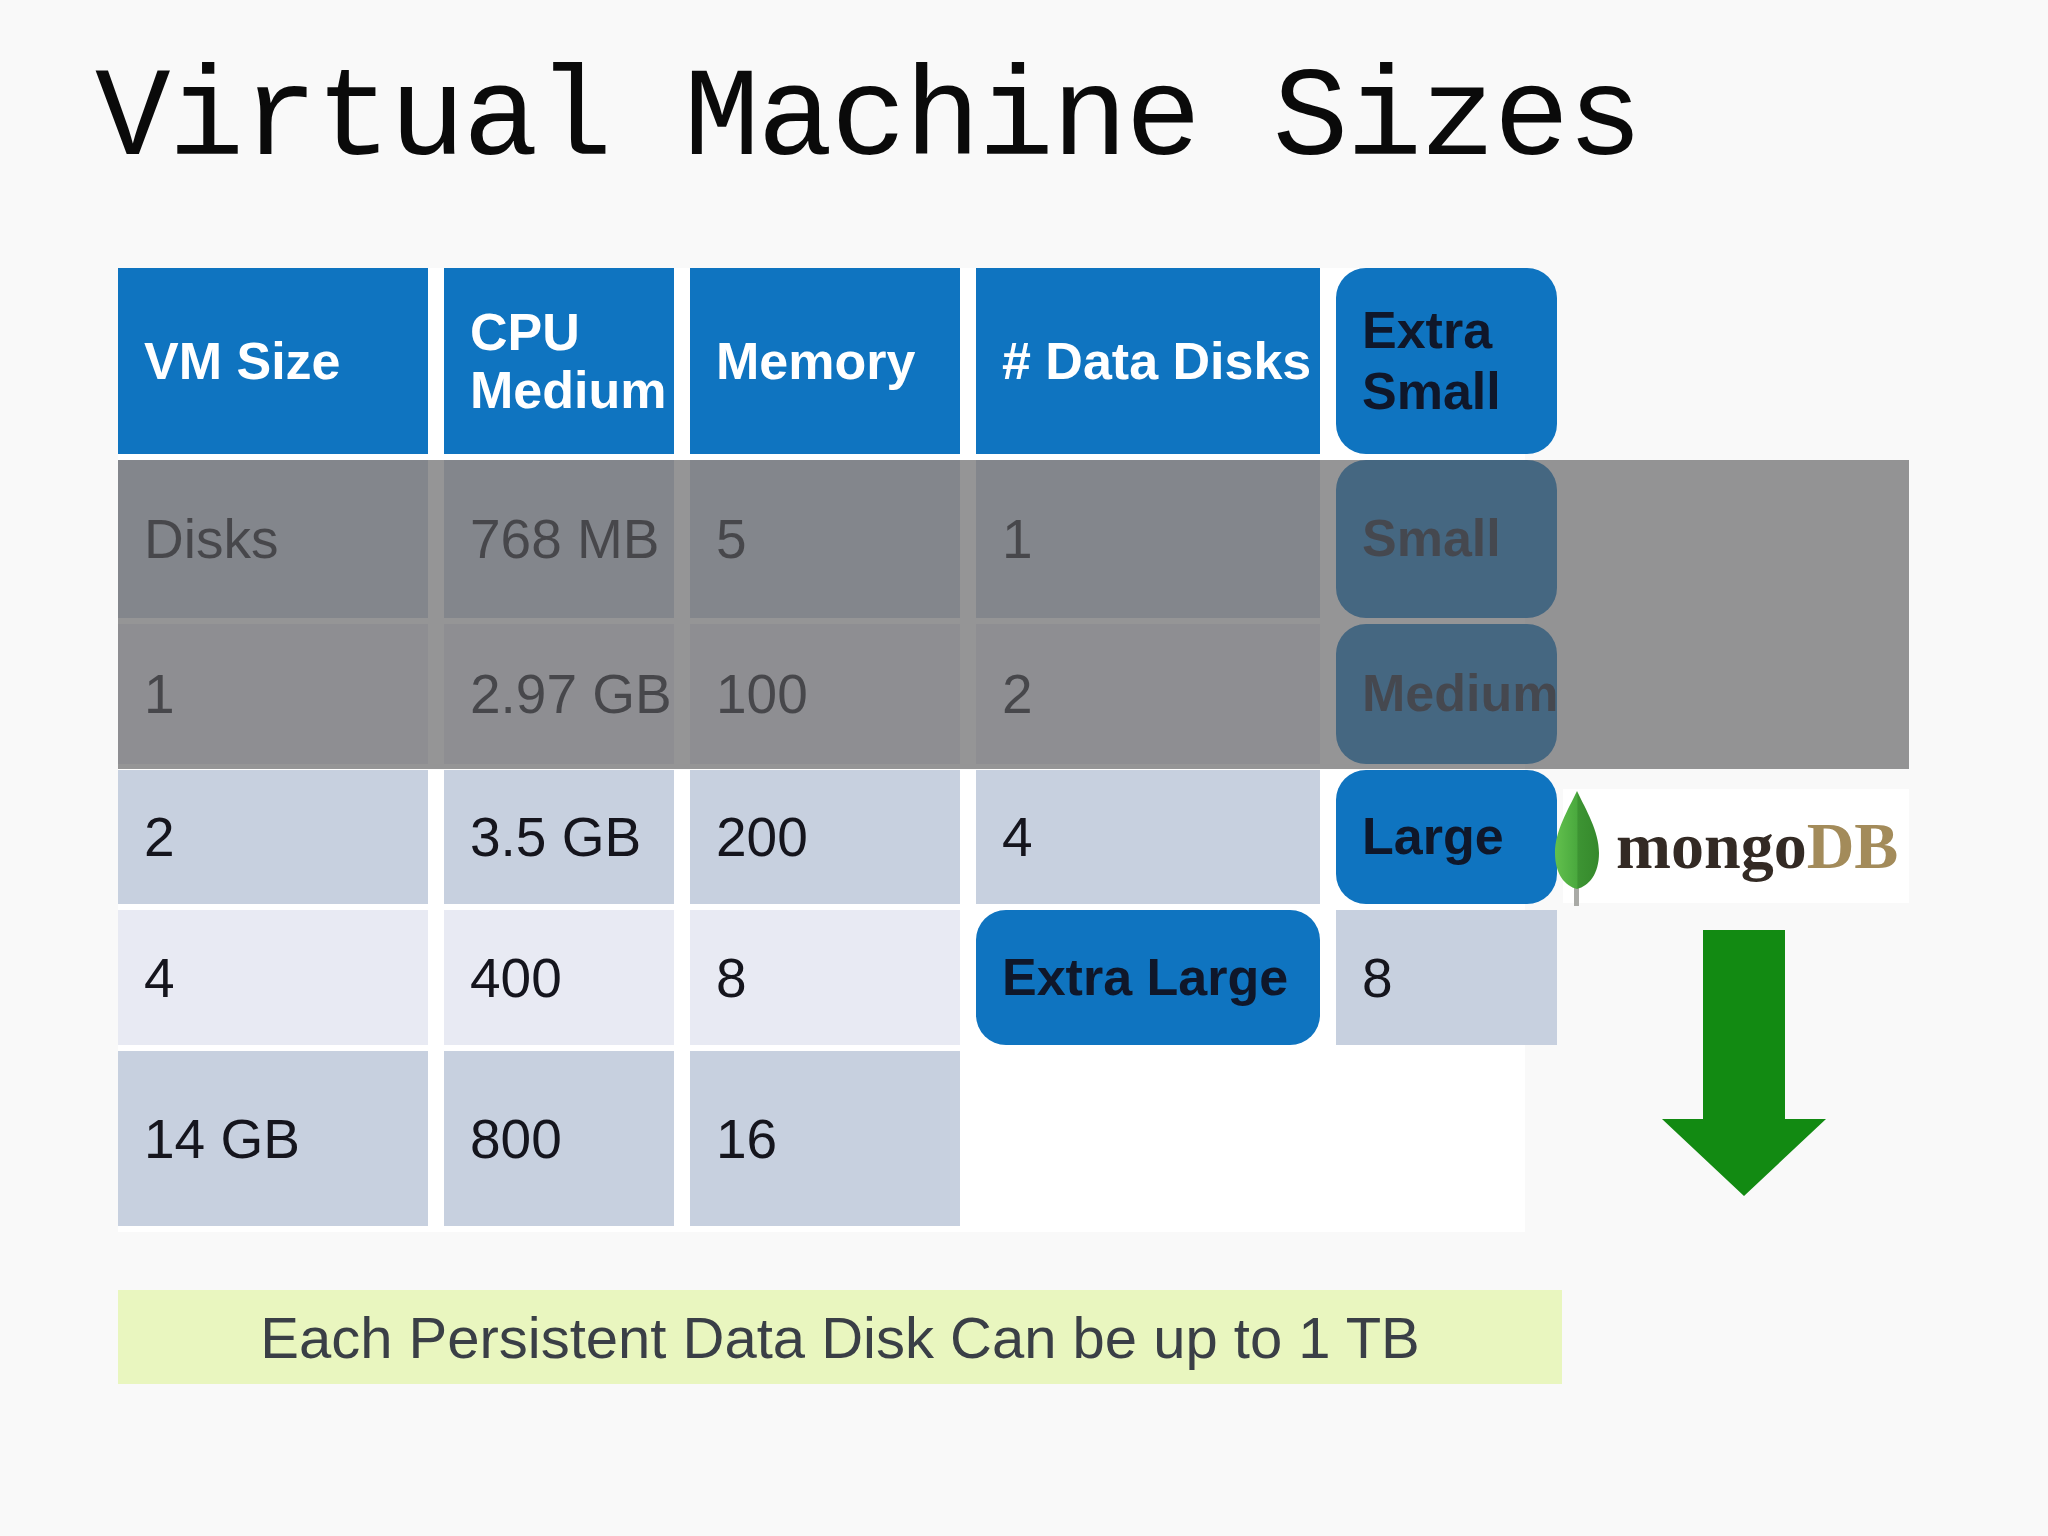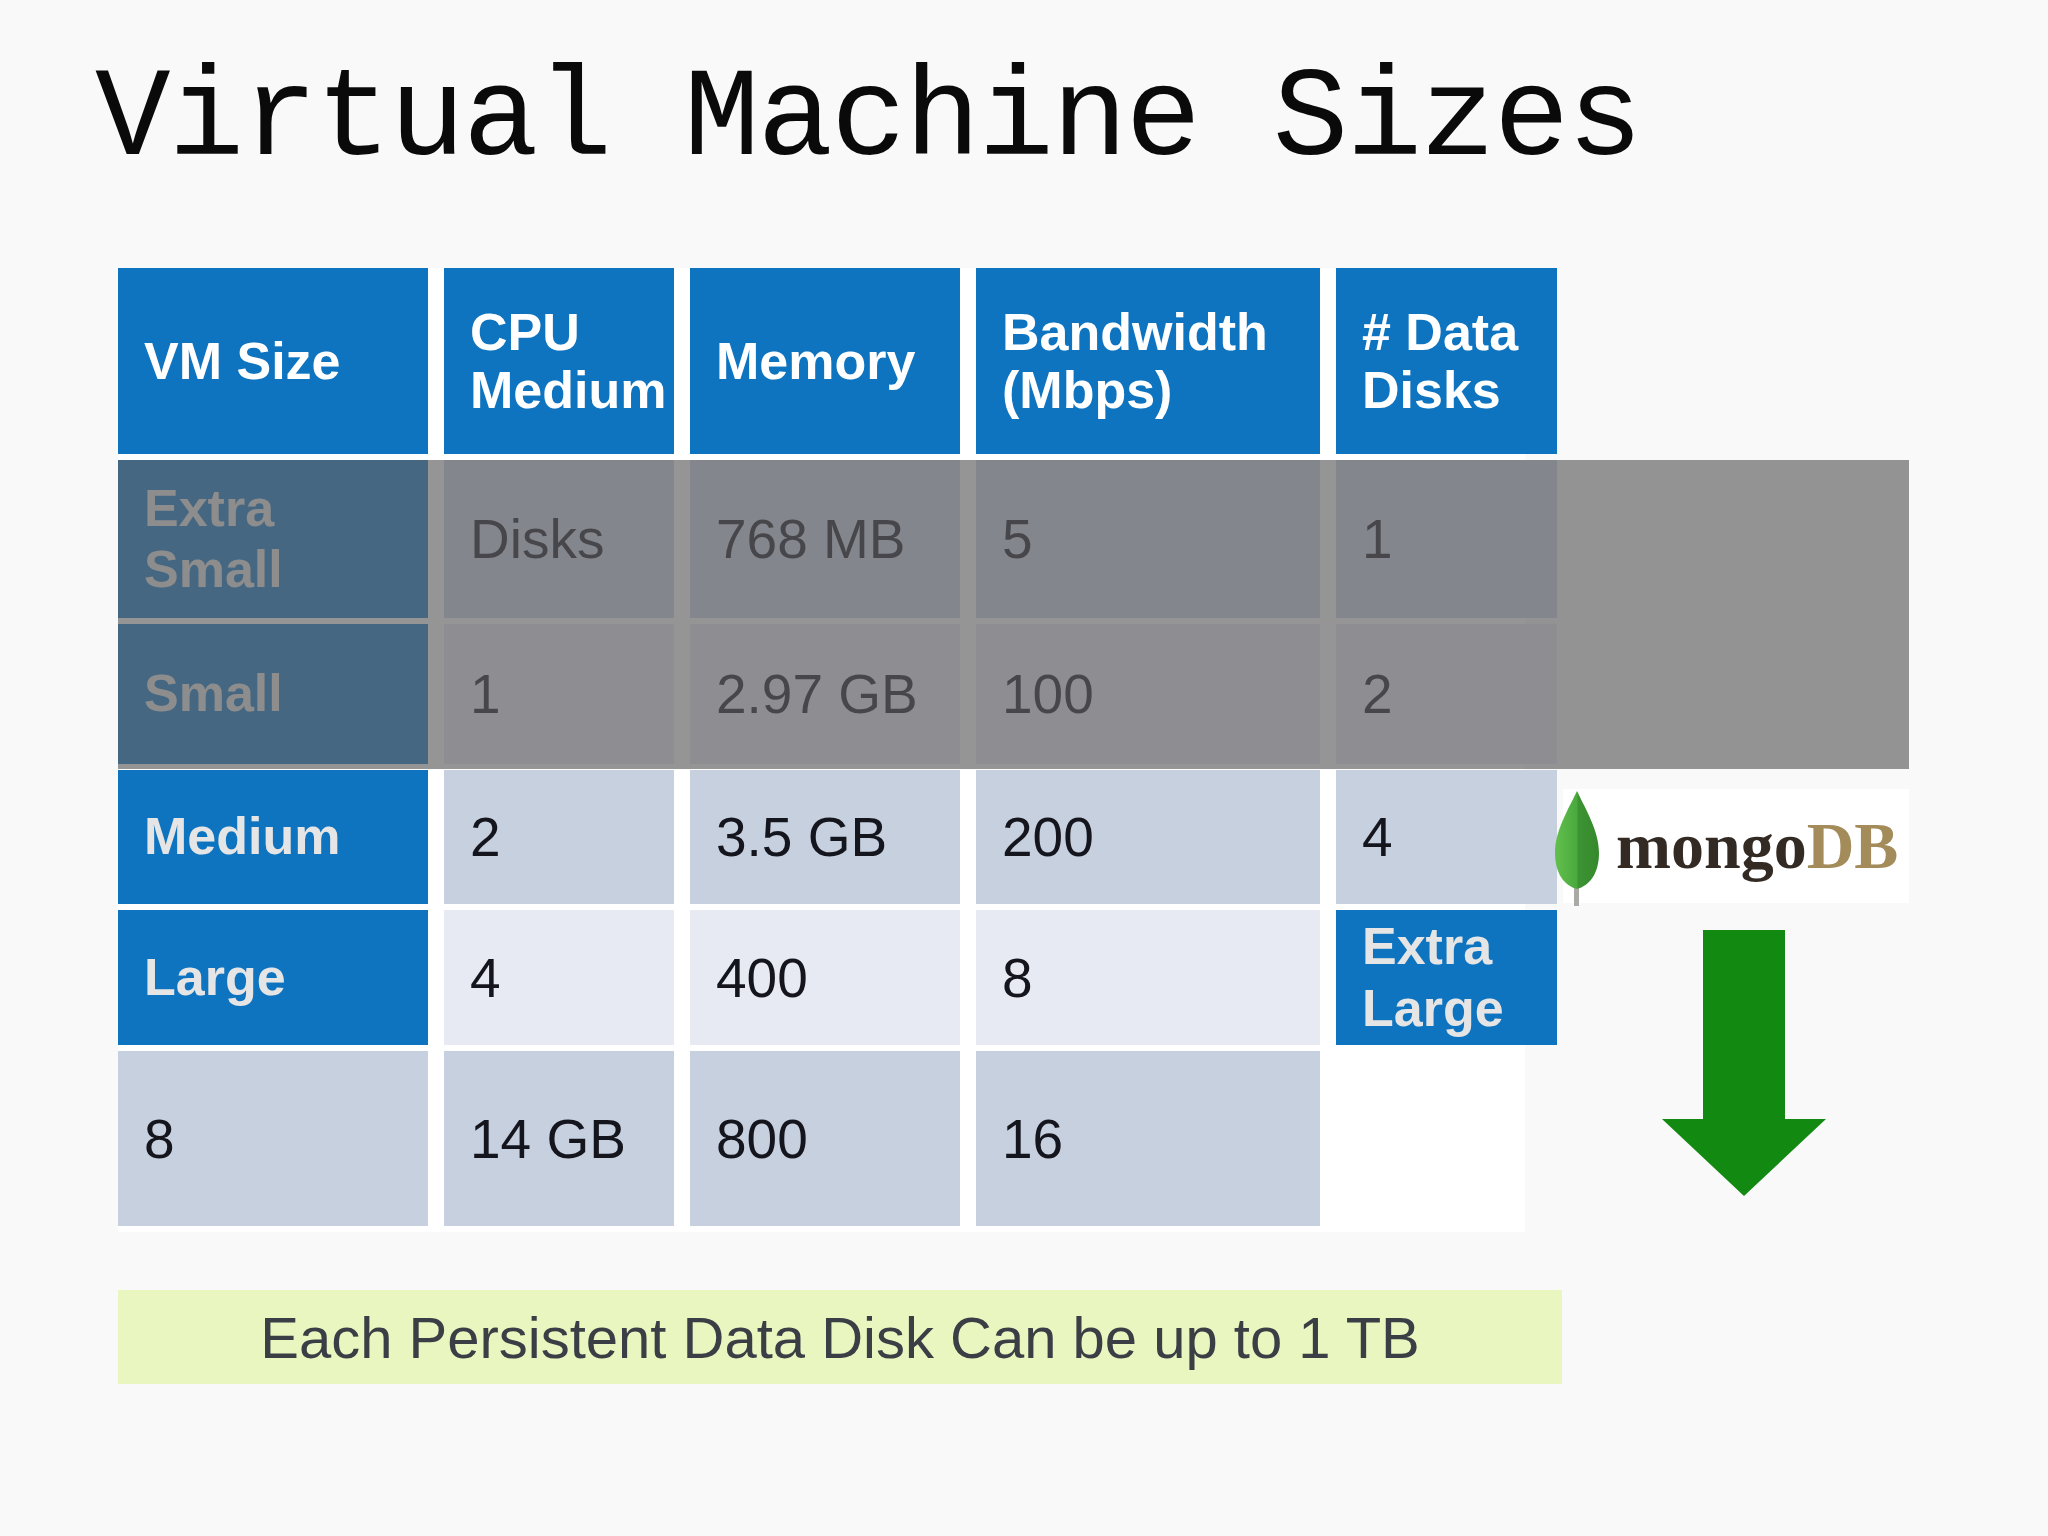--- a/index.html
+++ b/index.html
@@ -23,24 +23,24 @@
     gap:6px 16px;
     padding-bottom:6px;
   }
   .hcell{
     background:#0f74c0; color:#ffffff;
     font-weight:bold; font-size:52px; line-height:1.12;
     display:flex; align-items:center;
     padding-left:26px; padding-right:8px;
   }
   .lcell{
-    background:#0f74c0; color:#e5e5e5;
+    background:#0f74c0; color:#0f172a;
     font-weight:bold; font-size:52px; line-height:1.18;
     display:flex; align-items:center;
-    padding-left:26px; padding-right:8px;
+    padding-left:26px; padding-right:8px;border-radius:30px;
   }
   .dcell{
     font-size:55px; color:#15151d;
     display:flex; align-items:center;
     padding-left:26px;
   }
   .tone-a{background:#c7d0df;}
   .tone-b{background:#e8eaf3;}
   
   .dim-overlay{
@@ -79,21 +79,20 @@
 
 <div class="slide">
 
   <div class="title">Virtual Machine Sizes</div>
 
   <div class="vmtable">
 
     <div class="hcell">VM Size</div>
     <div class="hcell">CPU Medium</div>
     <div class="hcell">Memory</div>
-    <div class="hcell">Bandwidth (Mbps)</div>
     <div class="hcell"># Data Disks</div>
 
     <div class="lcell">Extra Small</div>
     <div class="dcell tone-a">Disks</div>
     <div class="dcell tone-a">768 MB</div>
     <div class="dcell tone-a">5</div>
     <div class="dcell tone-a">1</div>
 
     <div class="lcell">Small</div>
     <div class="dcell tone-b">1</div>

